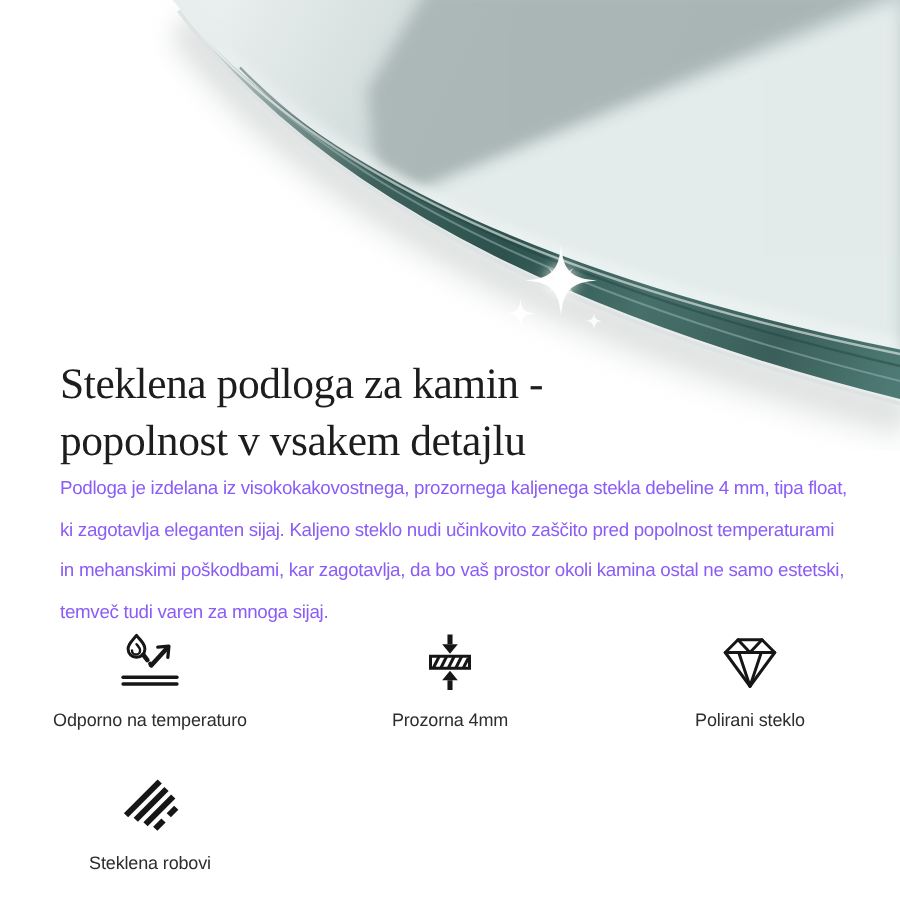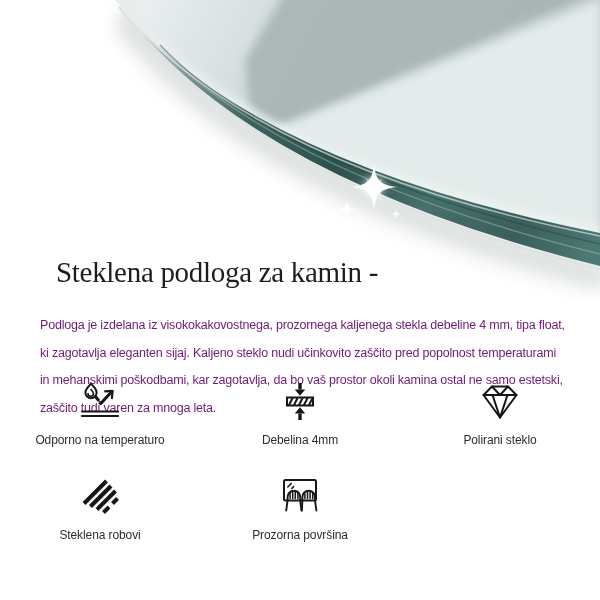--- a/index.html
+++ b/index.html
@@ -9,25 +9,25 @@
   }
   .hero{position:absolute;top:0;left:0;width:600px;height:300px;}
   .heading{
     position:absolute;left:40px;top:237px;width:540px;
     font-family:"Liberation Serif", serif;
     font-size:29px;line-height:38px;color:#1d1d1d;letter-spacing:-0.3px;
     font-weight:500;
   }
   .para{
     position:absolute;left:40px;top:312px;width:560px;
-    font-size:12.5px;line-height:27.5px;color:#701a75;letter-spacing:-0.2px;
+    font-size:12.5px;line-height:27.5px;color:#8b5cf6;letter-spacing:-0.2px;
   }
   .para .pline{white-space:nowrap;}
   .features{
-    position:absolute;left:0;top:376px;width:600px;
+    position:absolute;left:0;top:416px;width:600px;
     display:grid;grid-template-columns:1fr 1fr 1fr;row-gap:24px;
     justify-items:center;
   }
   .feature{display:flex;flex-direction:column;align-items:center;width:190px;}
   .feature .iconbox{height:50px;display:flex;align-items:center;justify-content:center;}
   .feature .flabel{
     margin-top:7px;font-size:12px;color:#2d2d2d;text-align:center;letter-spacing:-0.1px;
   }
   .icon-svg{display:block;}
 </style>
@@ -95,29 +95,30 @@
       <path transform="translate(374,187)" fill="#ffffff" opacity="0.97" d="M0,-24 C1.4,-6.5 6.5,-1.4 24,0 C6.5,1.4 1.4,6.5 0,24 C-1.4,6.5 -6.5,1.4 -24,0 C-6.5,-1.4 -1.4,-6.5 0,-24 Z"></path>
       <path transform="translate(374,187) rotate(45) scale(0.5)" fill="#ffffff" opacity="0.85" d="M0,-24 C1.4,-6.5 6.5,-1.4 24,0 C6.5,1.4 1.4,6.5 0,24 C-1.4,6.5 -6.5,1.4 -24,0 C-6.5,-1.4 -1.4,-6.5 0,-24 Z"></path>
     </g>
     <g>
       <path transform="translate(347,209) scale(0.4)" fill="#ffffff" opacity="0.9" d="M0,-24 C1.4,-6.5 6.5,-1.4 24,0 C6.5,1.4 1.4,6.5 0,24 C-1.4,6.5 -6.5,1.4 -24,0 C-6.5,-1.4 -1.4,-6.5 0,-24 Z"></path>
       <path transform="translate(396,214) scale(0.25)" fill="#ffffff" opacity="0.8" d="M0,-24 C1.4,-6.5 6.5,-1.4 24,0 C6.5,1.4 1.4,6.5 0,24 C-1.4,6.5 -6.5,1.4 -24,0 C-6.5,-1.4 -1.4,-6.5 0,-24 Z"></path>
     </g>
   </svg>
 </div>
 
-<h1 class="heading" style="margin:16px;font-weight:500;">
+<h1 class="heading" style="margin:0;font-weight:500;">
   <span style="display:block">Steklena podloga za kamin -</span>
+  <span style="display:block">popolnost v vsakem detajlu</span>
 </h1>
 
 <div class="para">
   <div class="pline">Podloga je izdelana iz visokokakovostnega, prozornega kaljenega stekla debeline 4 mm, tipa float,</div>
   <div class="pline">ki zagotavlja eleganten sijaj. Kaljeno steklo nudi učinkovito zaščito pred popolnost temperaturami</div>
   <div class="pline">in mehanskimi poškodbami, kar zagotavlja, da bo vaš prostor okoli kamina ostal ne samo estetski,</div>
-  <div class="pline">zaščito tudi varen za mnoga leta.</div>
+  <div class="pline">temveč tudi varen za mnoga sijaj.</div>
 </div>
 
 <div class="features">
 
   <div class="feature">
     <div class="iconbox">
       <svg class="icon-svg" width="44" height="44" viewBox="0 0 44 44" fill="none" stroke="#161616" stroke-width="2.2" stroke-linecap="round" stroke-linejoin="round">
         <path d="M13,4.5 C15.4,8 18.6,9.6 18.6,13.6 A5.6,5.6 0 0 1 7.4,13.6 C7.4,9.8 10.6,8 13,4.5 Z" stroke-width="2"></path>
         <path d="M13,10.5 c1.3,1.6 2.4,2.4 2.4,4.1 a2.7,2.7 0 0 1 -5.4,0" stroke-width="1.6"></path>
         <line x1="17.5" y1="17.5" x2="22.6" y2="24" stroke-dasharray="4.5 3.2" stroke-width="3"></line>
@@ -138,21 +139,21 @@
         <rect x="9" y="18.5" width="26" height="8" stroke-width="2"></rect>
         <line x1="10.8" y1="26.5" x2="14.8" y2="18.5" stroke-width="2"></line>
         <line x1="15.8" y1="26.5" x2="19.8" y2="18.5" stroke-width="2"></line>
         <line x1="20.8" y1="26.5" x2="24.8" y2="18.5" stroke-width="2"></line>
         <line x1="25.8" y1="26.5" x2="29.8" y2="18.5" stroke-width="2"></line>
         <line x1="30.8" y1="26.5" x2="34.2" y2="19.7" stroke-width="2"></line>
         <line x1="22" y1="41" x2="22" y2="34.5" stroke-width="3.4"></line>
         <polygon points="16.8,34.5 27.2,34.5 22,28.2" fill="#161616" stroke="none"></polygon>
       </svg>
     </div>
-    <div class="flabel">Debelina 4mm</div>
+    <div class="flabel">Prozorna 4mm</div>
   </div>
 
 
   <div class="feature">
     <div class="iconbox">
       <svg class="icon-svg" width="44" height="44" viewBox="0 0 44 44" fill="none" stroke="#161616" stroke-width="2" stroke-linecap="round" stroke-linejoin="round">
         <path d="M14,7.5 H30 L38.5,16 L22,38.5 L5.5,16 Z"></path>
         <line x1="5.5" y1="16" x2="38.5" y2="16"></line>
         <polyline points="14,7.5 22,16 30,7.5"></polyline>
         <line x1="14.5" y1="16" x2="22" y2="38.5"></line>
@@ -168,31 +169,14 @@
         <line x1="6" y1="29.5" x2="28.5" y2="7"></line>
         <line x1="12.5" y1="32.5" x2="33" y2="12"></line>
         <line x1="19" y1="35.5" x2="37.5" y2="17"></line>
         <line x1="25.5" y1="38.5" x2="31" y2="33"></line>
         <line x1="34.5" y1="29.5" x2="39.5" y2="24.5"></line>
       </svg>
     </div>
     <div class="flabel">Steklena robovi</div>
   </div>
 
-  <div class="feature">
-    <div class="iconbox">
-      <svg class="icon-svg" width="46" height="44" viewBox="0 0 46 44" fill="none" stroke="#161616" stroke-width="2" stroke-linecap="round" stroke-linejoin="round">
-        <rect x="7" y="6" width="32" height="20.5" rx="1.5"></rect>
-        <path d="M10.8,13 L14.2,9.6 M14.8,14.4 L16.6,12.6" stroke-width="1.5"></path>
-
-        <path d="M10.6,26.2 v-3.2 a6.3,6.3 0 0 1 12.6,0 v3.2" stroke-width="1.9"></path>
-        <path d="M13.1,18.8 v5.6 M15.7,18.2 v6.2 M18.3,18.2 v6.2 M20.9,18.8 v5.6" stroke-width="1.5"></path>
-        <path d="M10.6,26.2 L9.2,36.5 M23.2,26.2 L24.4,36.5" stroke-width="1.9"></path>
-
-        <path d="M25.4,26.2 v-3.2 a6.3,6.3 0 0 1 12.6,0 v3.2" stroke-width="1.9"></path>
-        <path d="M27.9,18.8 v5.6 M30.5,18.2 v6.2 M33.1,18.2 v6.2 M35.7,18.8 v5.6" stroke-width="1.5"></path>
-        <path d="M25.4,26.2 L24.9,36.5 M38,26.2 L39.4,36.5" stroke-width="1.9"></path>
-      </svg>
-    </div>
-    <div class="flabel">Prozorna površina</div>
-  </div>
 
 </div>
 
 </body></html>

